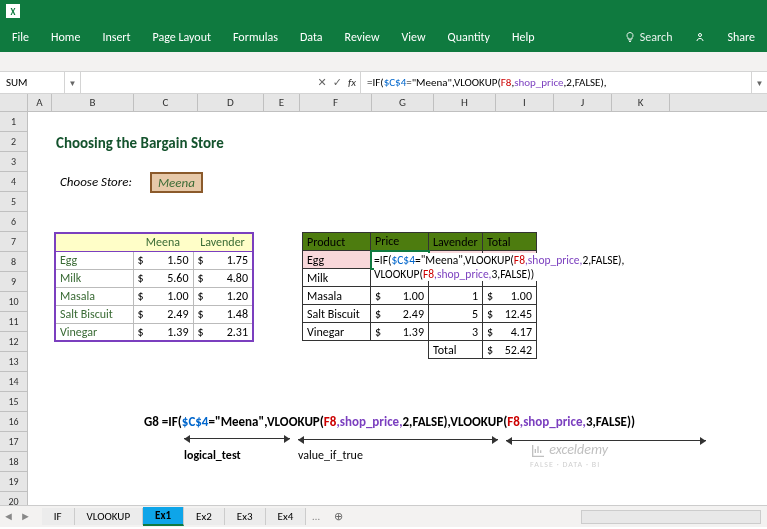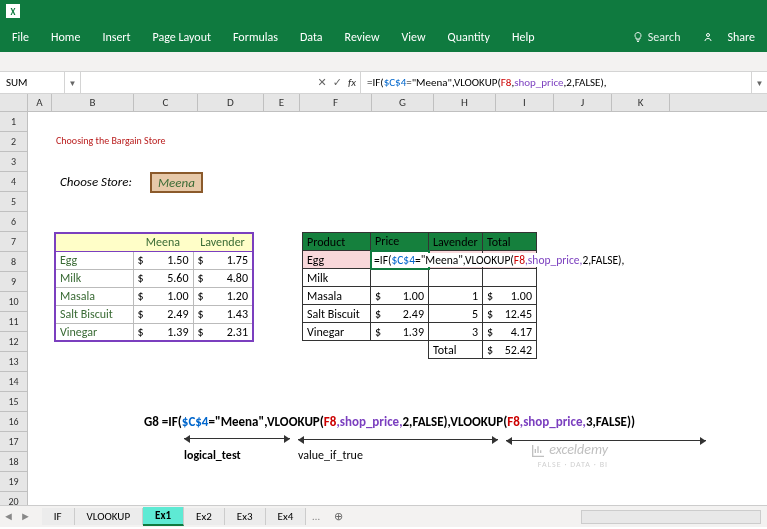--- a/index.html
+++ b/index.html
@@ -5,21 +5,21 @@
 * { box-sizing: border-box; margin: 0; padding: 0; font-family: Calibri, Arial, sans-serif; }
 body { background: #fff; font-size: 12px; overflow: hidden; width: 767px; height: 529px; }
 
 .titlebar { background: #0f7a3f; height: 22px; display: flex; align-items: center; padding: 0 6px; color: #fff; }
 .titlebar .excel-icon { width: 14px; height: 14px; background: #fff; margin-right: 6px; display: flex; align-items: center; justify-content: center; color: #0f7a3f; font-size: 9px; font-weight: bold; }
 
 .ribbon-tabs { background: #0f7a3f; height: 30px; display: flex; align-items: center; padding: 0 12px; color: #fff; font-size: 12px; gap: 22px; }
 .ribbon-tabs .tab { cursor: pointer; }
 .ribbon-tabs .spacer { flex: 1; }
 .ribbon-tabs .search-box { display: flex; align-items: center; gap: 4px; opacity: 0.9; }
-.ribbon-tabs .share { display: flex; align-items: center; gap: 13px; }
+.ribbon-tabs .share { display: flex; align-items: center; gap: 21px; }
 
 .ribbon-body { background: #f3f2f1; height: 20px; border-bottom: 1px solid #d4d4d4; }
 
 .formula-row { display: flex; height: 22px; border-bottom: 1px solid #d4d4d4; background: #fff; align-items: stretch; }
 .name-box { width: 65px; border-right: 1px solid #d4d4d4; display: flex; align-items: center; padding: 0 6px; font-size: 11px; }
 .name-box-dd { width: 16px; border-right: 1px solid #d4d4d4; display:flex; align-items:center; justify-content:center; color:#666; font-size:8px; }
 .fx-controls { display: flex; align-items: center; border-right: 1px solid #d4d4d4; padding: 0 4px; gap: 6px; width: 280px; justify-content: flex-end; }
 .fx-controls span { font-size: 11px; color: #666; }
 .fx-controls .fx { font-style: italic; color: #333; }
 .formula-input { flex: 1; display: flex; align-items: center; padding: 0 6px; font-size: 11px; overflow: hidden; white-space: nowrap; }
@@ -31,56 +31,56 @@
 .col-E { width: 36px; } .col-F { width: 72px; } .col-G { width: 62px; } .col-H { width: 62px; }
 .col-I { width: 58px; } .col-J { width: 58px; } .col-K { width: 58px; }
 
 .body-rows { display: flex; }
 .row-hdrs { width: 28px; background: #e6e6e6; }
 .row-h { height: 20px; border-bottom: 1px solid #c0c0c0; border-right: 1px solid #c0c0c0; display: flex; align-items: center; justify-content: center; font-size: 10px; color: #333; }
 
 .sheet-area { position: relative; width: 700px; height: 395px; background: #fff; }
 .abs { position: absolute; }
 
-.title-txt { font-weight: normal; font-size: 10px; color: #b91c1c; }
+.title-txt { font-weight: bold; font-size: 15px; color: #14532d; }
 .italic-lbl { font-style: italic; font-size: 13px; }
 .store-val { background: #e7c9a9; border: 2px solid #8b5a2b; padding: 1px 6px; font-style: italic; font-size: 13px; color: #3a6b35; }
 
 .tbl1 { border: 2px solid #7b3fbf; border-collapse: collapse; }
 .tbl1 th { background: #fffec8; color: #3a6b35; font-weight: normal; padding: 1px 4px; border-bottom: 1px solid #7b3fbf; height: 18px; font-size:12px; }
 .tbl1 td { border: 1px solid #bbb; padding: 1px 4px; height: 18px; font-size:12px; }
 .tbl1 .prod { color: #3a6b35; width: 78px; }
 .tbl1 .money { width: 60px; }
 .money-cell { display: flex; justify-content: space-between; }
 
 .tbl2 { border-collapse: collapse; }
-.tbl2 th { background: #15803d; text-align: left; font-weight: normal; padding: 1px 4px; border: 1px solid #333; height: 18px; font-size:12px; }
+.tbl2 th { background: #4d7c0f; text-align: left; font-weight: normal; padding: 1px 4px; border: 1px solid #333; height: 18px; font-size:12px; }
 .tbl2 td { border: 1px solid #333; padding: 1px 4px; height: 18px; font-size:12px; }
 .tbl2 .egg-row td { background: #f8d7da; }
 .tbl2 .prod2 { width: 68px; }
 .tbl2 .price2 { width: 58px; }
 .tbl2 .qty2 { width: 54px; text-align: right; }
 .tbl2 .tot2 { width: 54px; }
 
 .formula-overlay { position: absolute; font-size: 11.5px; font-family: Calibri, Arial; } .cBlue { color: #0066cc; } .cRed { color: #cc0000; } .cPurple { color: #7b3fbf; }
 
 .explain { font-size: 13px; font-weight: bold; text-align: center; }
 .arrow-lbl { font-size: 12px; text-align: left; }
 .arrow-line { border-top: 1px solid #333; position: relative; }
 .arrow-line::before, .arrow-line::after { content:''; position:absolute; top:-4px; width:0; height:0; border-top:4px solid transparent; border-bottom:4px solid transparent; }
 .arrow-line::before { left:0; border-right:6px solid #333; }
 .arrow-line::after { right:0; border-left:6px solid #333; }
 
-.watermark { position:absolute; right: 120px; bottom: 38px; font-size: 14px; color: #c0c0c0; font-style: italic; text-align: right; }
+.watermark { position:absolute; right: 120px; bottom: 38px; font-size: 14px; color: #c0c0c0; font-style: italic; }
 .watermark .sub { font-size: 8px; letter-spacing: 1px; display:block; color:#d0d0d0; font-style: normal;}
 
 .sheet-tabs { position: absolute; bottom: 2px; left: 0; right: 0; height: 22px; background: #f3f2f1; border-top: 1px solid #ccc; display: flex; align-items: center; font-size: 11px; }
 .sheet-tabs .nav { padding: 0 3px; color: #888; }
 .sheet-tabs .tab { padding: 2px 12px; border-right: 1px solid #ccc; background: #ececec; }
-.sheet-tabs .tab.active { background: #5eead4; border-bottom: 2px solid #0f7a3f; font-weight: bold; }
+.sheet-tabs .tab.active { background: #0ea5e9; border-bottom: 2px solid #0f7a3f; font-weight: bold; }
 .sheet-tabs .add { padding: 0 8px; color: #666; }
 .sheet-tabs .scroll { margin-left: auto; width: 180px; height: 14px; background: #e8e8e8; border: 1px solid #ccc; margin-right: 6px; }
 
 svg.ic { width: 12px; height: 12px; }
 </style>
 </head>
 <body>
 
 <div class="titlebar">
   <div class="excel-icon">X</div>
@@ -235,21 +235,21 @@
             <td class="prod">Salt Biscuit</td>
             <td class="money">
               <div class="money-cell">
                 <span>$</span>
                 <span>2.49</span>
               </div>
             </td>
             <td class="money">
               <div class="money-cell">
                 <span>$</span>
-                <span>1.43</span>
+                <span>1.48</span>
               </div>
             </td>
           </tr>
       <tr>
             <td class="prod">Vinegar</td>
             <td class="money">
               <div class="money-cell">
                 <span>$</span>
                 <span>1.39</span>
               </div>
@@ -341,20 +341,21 @@
                 <span>$</span>
                 <span>52.42</span>
               </div>
             </td>
           </tr>
     </tbody>
       </table>
 
     <div class="formula-overlay abs" style="left:346px; top:141px; background:#fff;">
       <div><span>=IF(</span><span class="cBlue">$C$4</span><span>="Meena"</span><span>,VLOOKUP(</span><span class="cRed">F8</span><span class="cPurple">,shop_price,</span><span>2</span><span>,FALSE),</span></div>
+      <div><span>VLOOKUP(</span><span class="cRed">F8</span><span class="cPurple">,shop_price,</span><span>3</span><span>,FALSE))</span></div>
     </div>
 
     <div class="abs explain" style="left:116px; top:302px;">
       <span>G8</span> <span>=IF(</span><span class="cBlue">$C$4</span><span>="Meena"</span><span>,VLOOKUP(</span><span class="cRed">F8</span><span class="cPurple">,shop_price,</span><span>2</span><span>,FALSE),VLOOKUP(</span><span class="cRed">F8</span><span class="cPurple">,shop_price,</span><span>3</span><span>,FALSE))</span>
     </div>
 
     <div class="abs arrow-line" style="left:156px; top:326px; width:106px;"></div>
     <div class="abs arrow-line" style="left:270px; top:326px; width:200px;"></div>
     <div class="abs arrow-line" style="left:478px; top:326px; width:200px;"></div>
     <div class="abs arrow-lbl" style="left:156px; top:336px; width:106px; font-weight:bold">logical_test</div>

